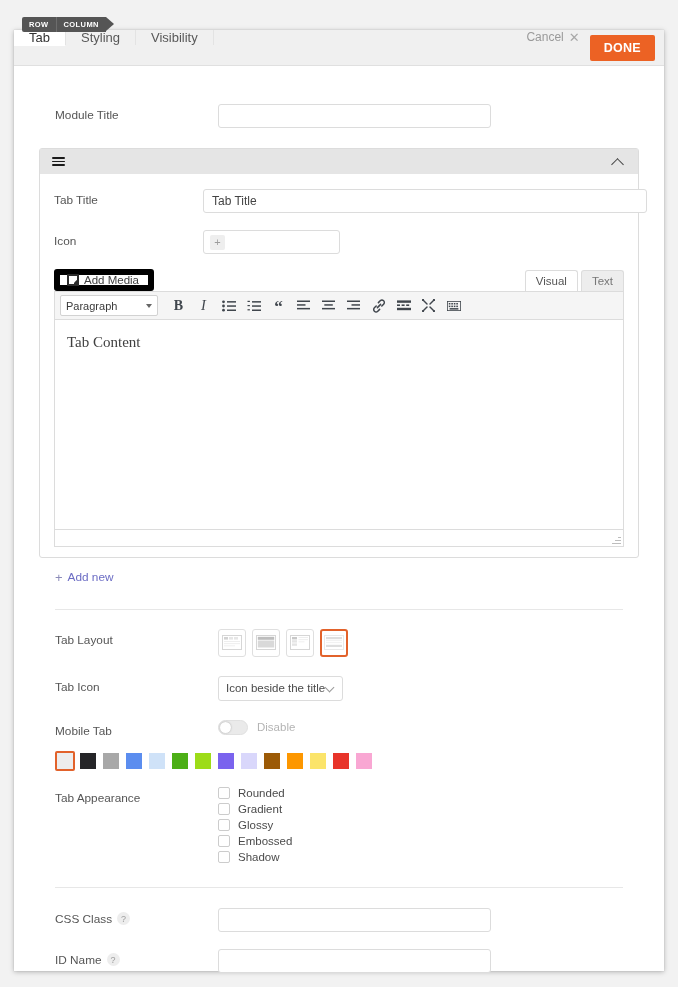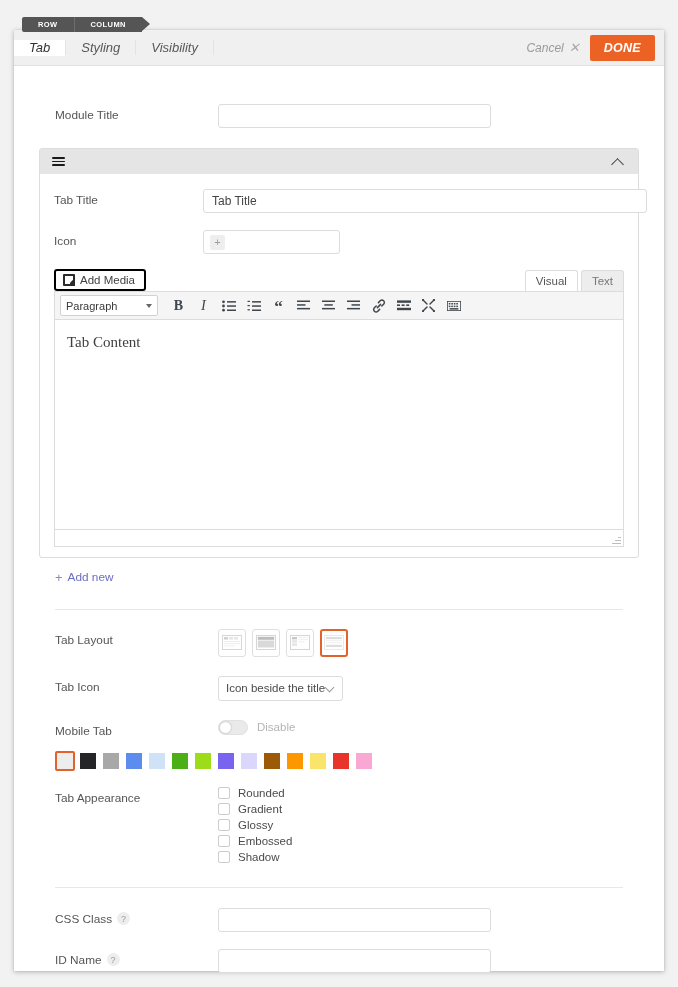--- a/index.html
+++ b/index.html
@@ -14,21 +14,21 @@
 
   
   .crumbs {
     position: absolute; left: 22px; top: 17px;
     display: flex; align-items: stretch; height: 15px;
     z-index: 5;
   }
   .crumb {
     background: #555; color: #fff;
     font-size: 7.5px; font-weight: bold; letter-spacing: .4px;
-    padding: 0 16px; display: flex; align-items: center;
+    padding: 0 7px; display: flex; align-items: center;
     height: 15px;
   }
   .crumb.first { border-top-left-radius: 2px; border-bottom-left-radius: 2px; }
   .crumb-arrow {
     width: 0; height: 0;
     border-top: 7.5px solid transparent;
     border-bottom: 7.5px solid transparent;
     border-left: 8px solid #555;
   }
   .crumb-sep { width:1px; background:#6d6d6d; }
@@ -39,21 +39,21 @@
     width: 650px; height: 941px;
     background: #fff;
     box-shadow: 0 1px 5px rgba(0,0,0,.26), 0 0 1px rgba(0,0,0,.18);
   }
 
   
   .tabbar {
     position: relative; height: 36px;
     background: #f0f0f0;
     border-bottom: 1px solid #e0e0e0;
-    display: flex; align-items: center; font-style: italic;
+    display: flex; align-items: flex-start;
   }
   .tab {
     padding: 0 15px; display: flex; align-items: center;
     font-size: 13px; color: #585858;
     background: transparent;
     border-right: 1px solid #e3e3e3;
     cursor: pointer;
   }
   .tab.active {
     background: #fff;
@@ -140,21 +140,21 @@
     display:flex; align-items:center; justify-content:center;
     color:#9c9c9c; font-size:11px; line-height:1;
   }
 
   
   .wpeditor { margin: 13px 14px 0 14px; }
   .wp-topbar { display:flex; align-items:flex-end; height:24px; }
   .addmedia {
     display:flex; align-items:center; gap:5px;
     height: 22px; padding: 0 9px 0 7px;
-    border: 2px solid #000000; border-radius: 3px;
+    border: 6px solid #000000; border-radius: 3px;
     background: #fff; font-size: 11.5px; color: #414141; cursor:pointer;
   }
   .media-ico { width:12px; height:12px; position:relative; display:block; }
   .media-ico::before {
     content:""; position:absolute; left:0; top:0; width:8px; height:8px;
     border: 2px solid #2b2b2b; border-radius:1px;
   }
   .media-ico::after {
     content:""; position:absolute; left:7px; top:6px; width:5px; height:6px;
     background:#2b2b2b; clip-path: polygon(0 45%, 55% 0, 100% 45%, 100% 100%, 0 100%);

